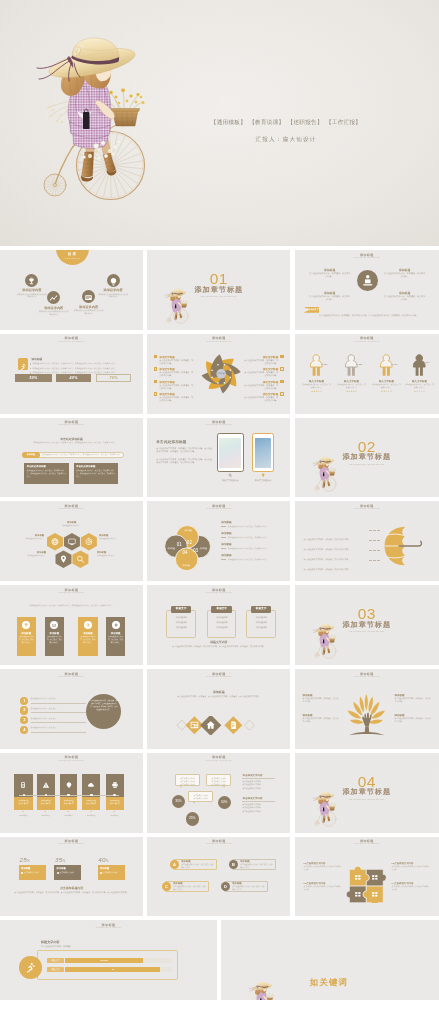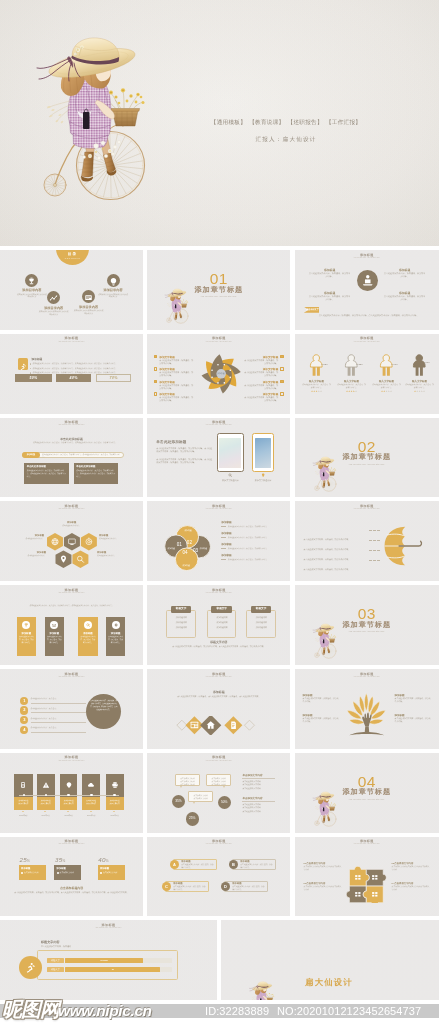--- a/index.html
+++ b/index.html
@@ -2017,21 +2017,21 @@
     </div>
     <div class="abs ctr" style="left:47px;top:37.8px;width:17px;height:5.2px;line-height:5.2px;font-size:2.2px;color:#fff;background:#E5BB6C;border-radius:.6px;">标题文字</div>
     <div class="abs" style="left:65px;top:37.8px;width:107px;height:5.2px;background:#E8E4DB;border-radius:.6px;"></div>
     <div class="abs ctr" style="left:65px;top:37.8px;width:78px;height:5.2px;background:#E0B155;border-radius:.6px;line-height:5.2px;font-size:2.3px;font-weight:bold;color:#fff;"><span>VALUE</span></div>
     <div class="abs ctr" style="left:47px;top:46.4px;width:17px;height:5.2px;line-height:5.2px;font-size:2.2px;color:#fff;background:#E5BB6C;border-radius:.6px;">标题文字</div>
     <div class="abs" style="left:65px;top:46.4px;width:107px;height:5.2px;background:#E8E4DB;border-radius:.6px;"></div>
     <div class="abs ctr" style="left:65px;top:46.4px;width:95px;height:5.2px;background:#E0B155;border-radius:.6px;line-height:5.2px;font-size:2.3px;font-weight:bold;color:#fff;"><span>40</span></div>
   </div>
 
   <div class="slide h2 linen">
-    <div class="abs ctr" style="left:68px;top:57.6px;width:81px;font-size:8.4px;font-weight:bold;color:#D8A84D;letter-spacing:1.2px;line-height:1;">扁大仙设计</div>
+    <div class="abs ctr" style="left:68px;top:57.6px;width:81px;font-size:8.4px;font-weight:bold;color:#D8A84D;letter-spacing:1.2px;line-height:1;">如关键词</div>
     <div class="abs" style="left:24.9px;top:56px;width:32.4px;height:46px;">
             <svg class="sec-girl-svg" width="100%" height="100%" preserveAspectRatio="xMidYMid meet" viewBox="18 14 140 200" xmlns="http://www.w3.org/2000/svg">
   <defs>
     <pattern id="gingham-m" width="2.6" height="2.6" patternUnits="userSpaceOnUse">
       <rect width="2.6" height="2.6" fill="#EFE4ED"></rect>
       <rect width="1.3" height="2.6" fill="#C99BC4" opacity=".7"></rect>
       <rect width="2.6" height="1.3" fill="#C99BC4" opacity=".7"></rect>
       <rect width="1.3" height="1.3" fill="#9A5C93" opacity=".62"></rect>
     </pattern>
     <linearGradient id="hatg-m" x1="0" y1="0" x2=".2" y2="1">
@@ -2215,21 +2215,14 @@
                   <circle cx="90" cy="156" r=".65"></circle>
     </g>
   </g>
 </svg>
 </div>
   </div>
 </div>
 
 </div>
 
-<div class="abs" style="left:0;bottom:0;width:439px;height:24px;">
-  <div class="abs" style="left:0;top:4px;width:439px;height:14px;background:rgba(135,135,135,.45);"></div>
-  <div class="abs" style="left:2px;top:-3.5px;font-size:20px;font-weight:bold;font-style:italic;color:#fff;letter-spacing:-1px;line-height:24px;text-shadow:1px 1px 0 #9a8f7e,-1px -1px 0 #9a8f7e,1px -1px 0 #9a8f7e,-1px 1px 0 #9a8f7e,0 2px 2px rgba(0,0,0,.18);">昵图网</div>
-  <div class="abs" style="left:58px;top:0px;font-size:15.5px;font-weight:bold;font-style:italic;color:#fff;letter-spacing:-.4px;line-height:22px;text-shadow:.8px .8px 0 rgba(120,112,98,.75),-.6px -.6px 0 rgba(120,112,98,.55);">www.nipic.cn</div>
-  <div class="abs" style="left:205px;top:4px;font-size:11px;color:#fff;letter-spacing:.1px;line-height:14px;">ID:32283889</div>
-  <div class="abs" style="left:277px;top:4px;font-size:11px;color:#fff;letter-spacing:.1px;line-height:14px;">NO:20201012123452654737</div>
+
 </div>
 
-</div>
-
 </body></html>

